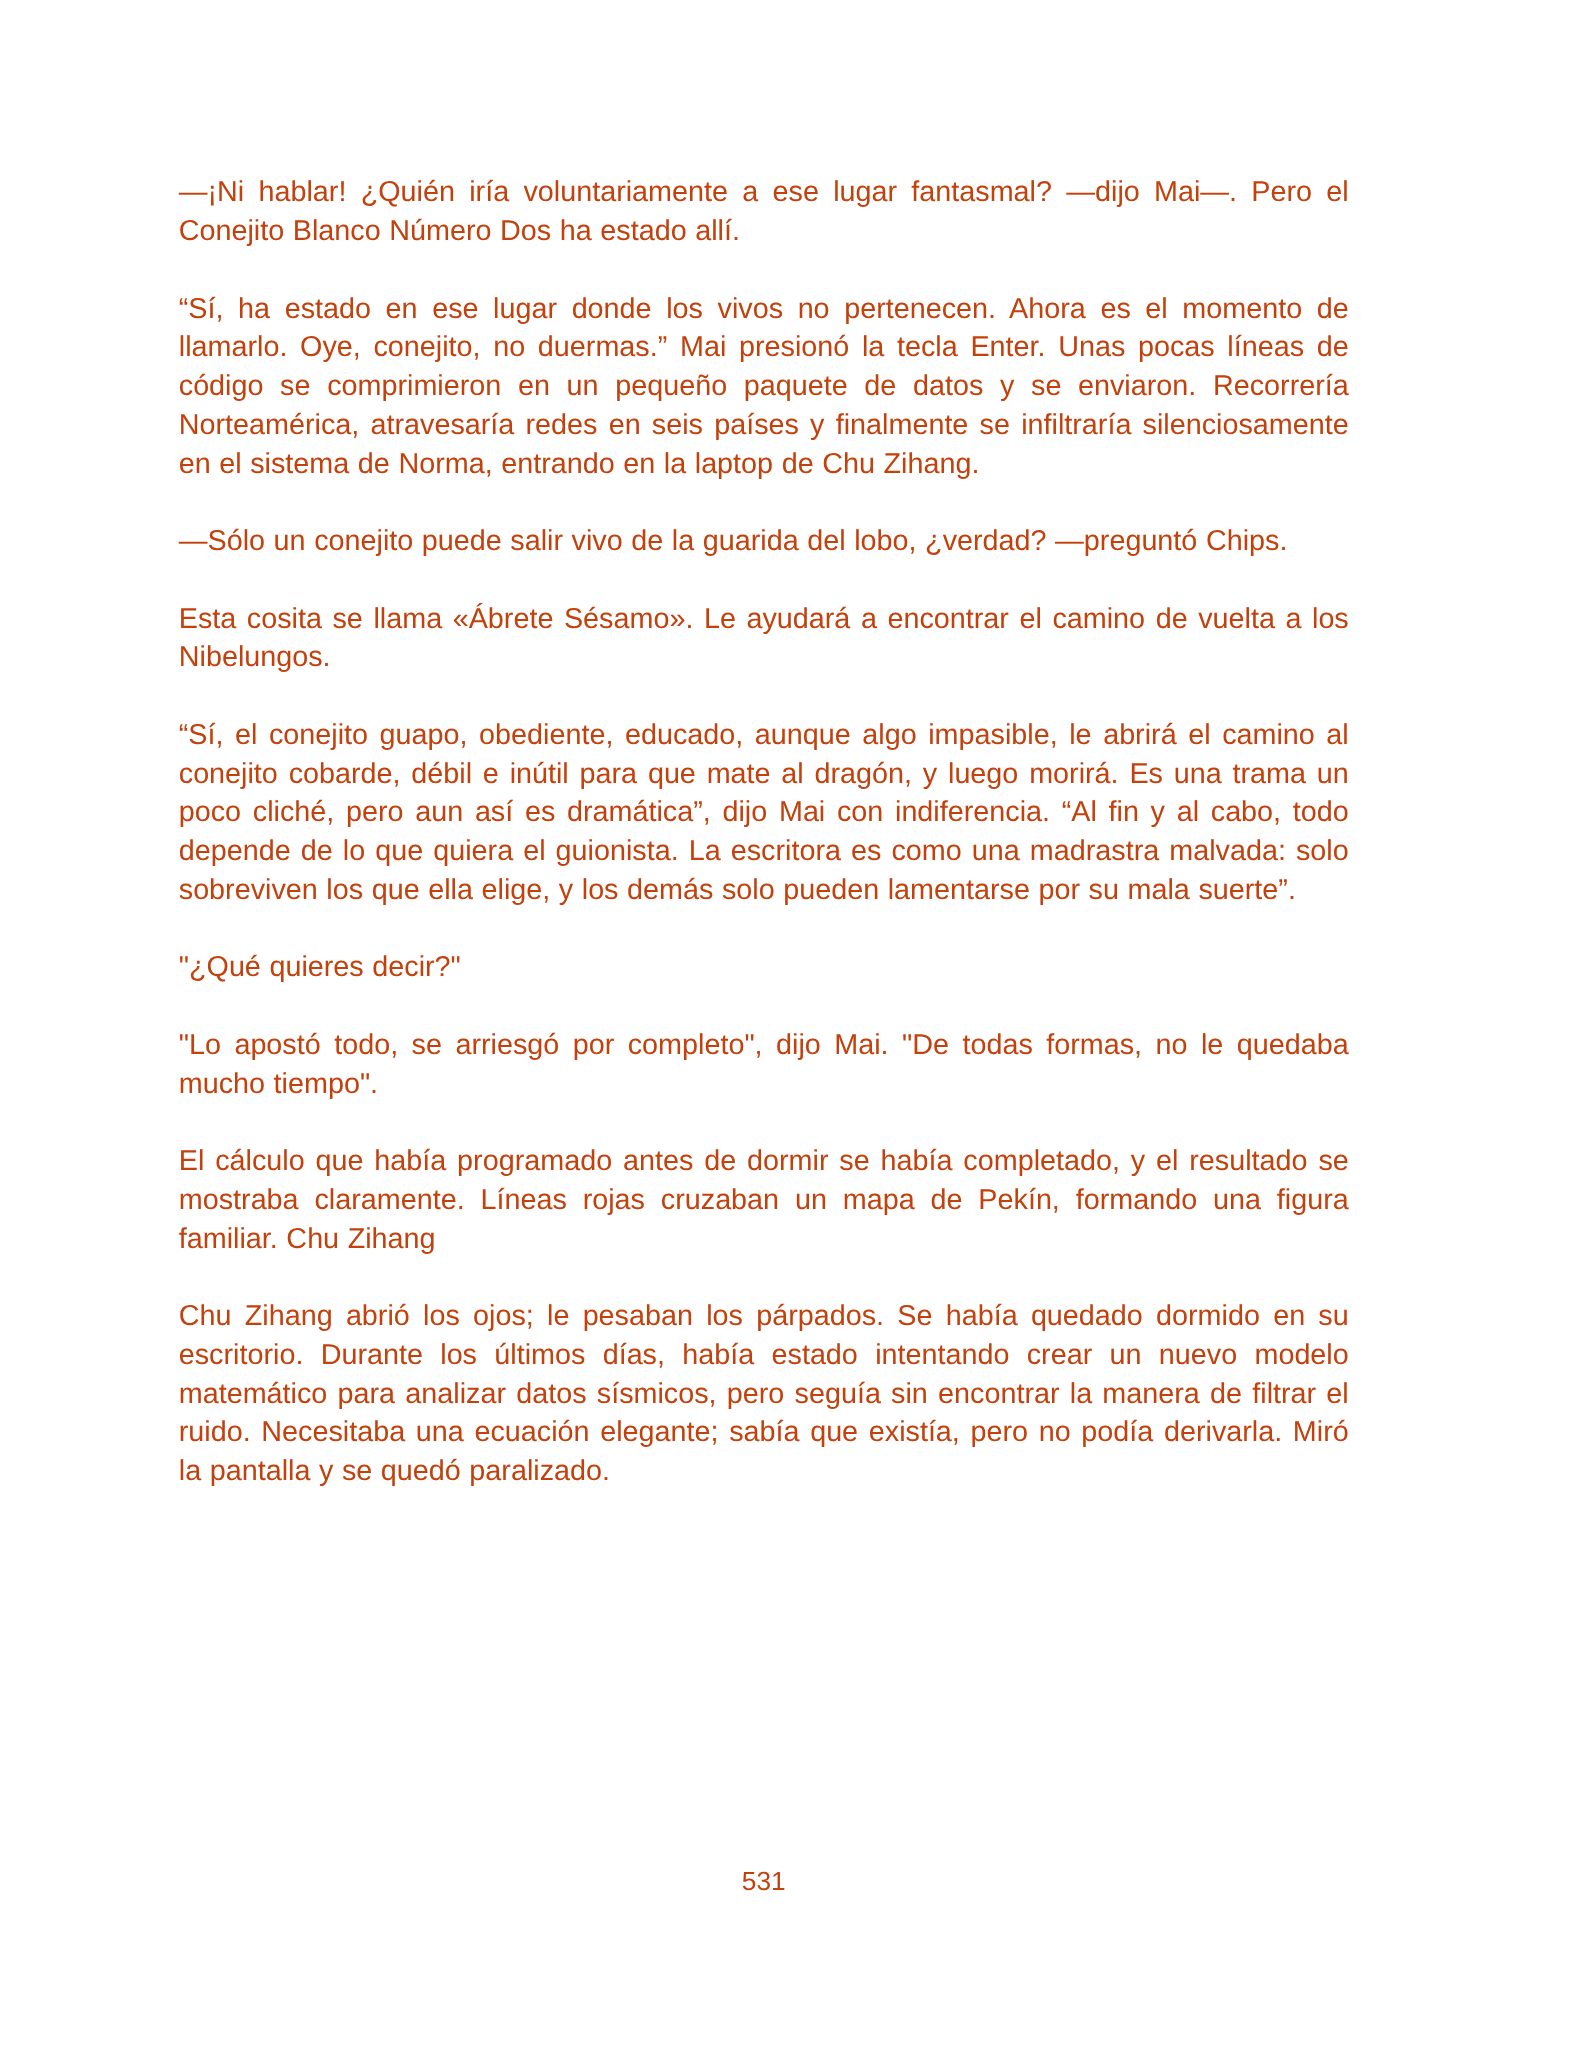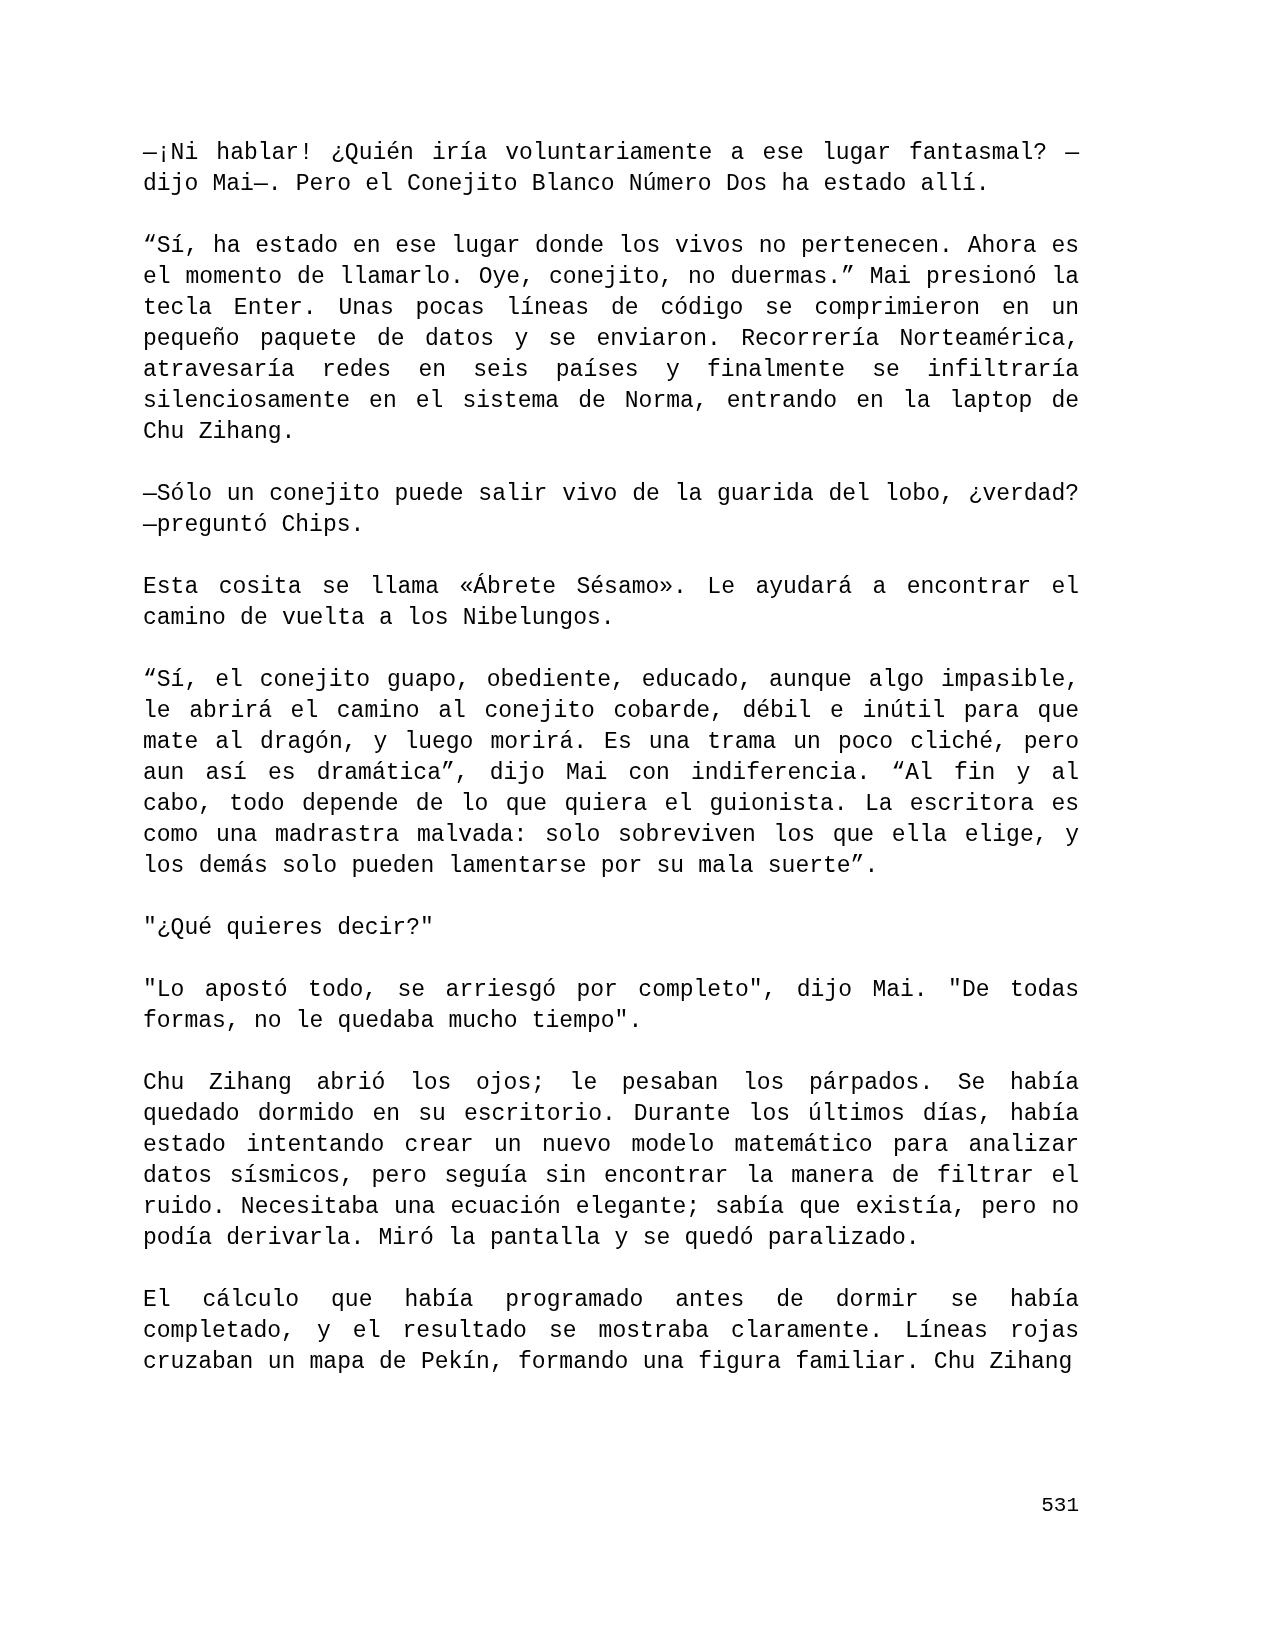--- a/index.html
+++ b/index.html
@@ -5,22 +5,22 @@
   html, body {
     margin: 0;
     padding: 0;
     background: #ffffff;
   }
   .page {
     position: relative;
     width: 1275px;
     height: 1650px;
     background: #ffffff;
-    color: #000000;
-    font-family: Liberation Mono, monospace;
+    color: #c2410c;
+    font-family: Liberation Sans, sans-serif;
     overflow: hidden;
   }
   .content {
     position: absolute;
     left: 143px;
     top: 138px;
     width: 936px;
   }
   .content p {
     margin: 0 0 31px 0;
@@ -28,34 +28,34 @@
     line-height: 31px;
     text-align: justify;
     text-justify: inter-word;
     word-spacing: 0.02em;
   }
   .page-number {
     position: absolute;
     left: 143px;
     width: 936px;
     top: 1492px;
-    text-align: right;
+    text-align: center;
     font-size: 21px;
     line-height: 28px;
   }
 </style>
 </head>
 <body>
 
 <div class="page">
   <div class="content">
     <p>—¡Ni hablar! ¿Quién iría voluntariamente a ese lugar fantasmal? —dijo Mai—. Pero el Conejito Blanco Número Dos ha estado allí.</p>
     <p>“Sí, ha estado en ese lugar donde los vivos no pertenecen. Ahora es el momento de llamarlo. Oye, conejito, no duermas.” Mai presionó la tecla Enter. Unas pocas líneas de código se comprimieron en un pequeño paquete de datos y se enviaron. Recorrería Norteamérica, atravesaría redes en seis países y finalmente se infiltraría silenciosamente en el sistema de Norma, entrando en la laptop de Chu Zihang.</p>
     <p>—Sólo un conejito puede salir vivo de la guarida del lobo, ¿verdad? —preguntó Chips.</p>
     <p>Esta cosita se llama «Ábrete Sésamo». Le ayudará a encontrar el camino de vuelta a los Nibelungos.</p>
     <p>“Sí, el conejito guapo, obediente, educado, aunque algo impasible, le abrirá el camino al conejito cobarde, débil e inútil para que mate al dragón, y luego morirá. Es una trama un poco cliché, pero aun así es dramática”, dijo Mai con indiferencia. “Al fin y al cabo, todo depende de lo que quiera el guionista. La escritora es como una madrastra malvada: solo sobreviven los que ella elige, y los demás solo pueden lamentarse por su mala suerte”.</p>
     <p>"¿Qué quieres decir?"</p>
     <p>"Lo apostó todo, se arriesgó por completo", dijo Mai. "De todas formas, no le quedaba mucho tiempo".</p>
+    <p>El cálculo que había programado antes de dormir se había completado, y el resultado se mostraba claramente. Líneas rojas cruzaban un mapa de Pekín, formando una figura familiar. Chu Zihang</p>
     <p>Chu Zihang abrió los ojos; le pesaban los párpados. Se había quedado dormido en su escritorio. Durante los últimos días, había estado intentando crear un nuevo modelo matemático para analizar datos sísmicos, pero seguía sin encontrar la manera de filtrar el ruido. Necesitaba una ecuación elegante; sabía que existía, pero no podía derivarla. Miró la pantalla y se quedó paralizado.</p>
-    <p>El cálculo que había programado antes de dormir se había completado, y el resultado se mostraba claramente. Líneas rojas cruzaban un mapa de Pekín, formando una figura familiar. Chu Zihang</p>
   </div>
   <div class="page-number">531</div>
 </div>
 
 </body></html>

